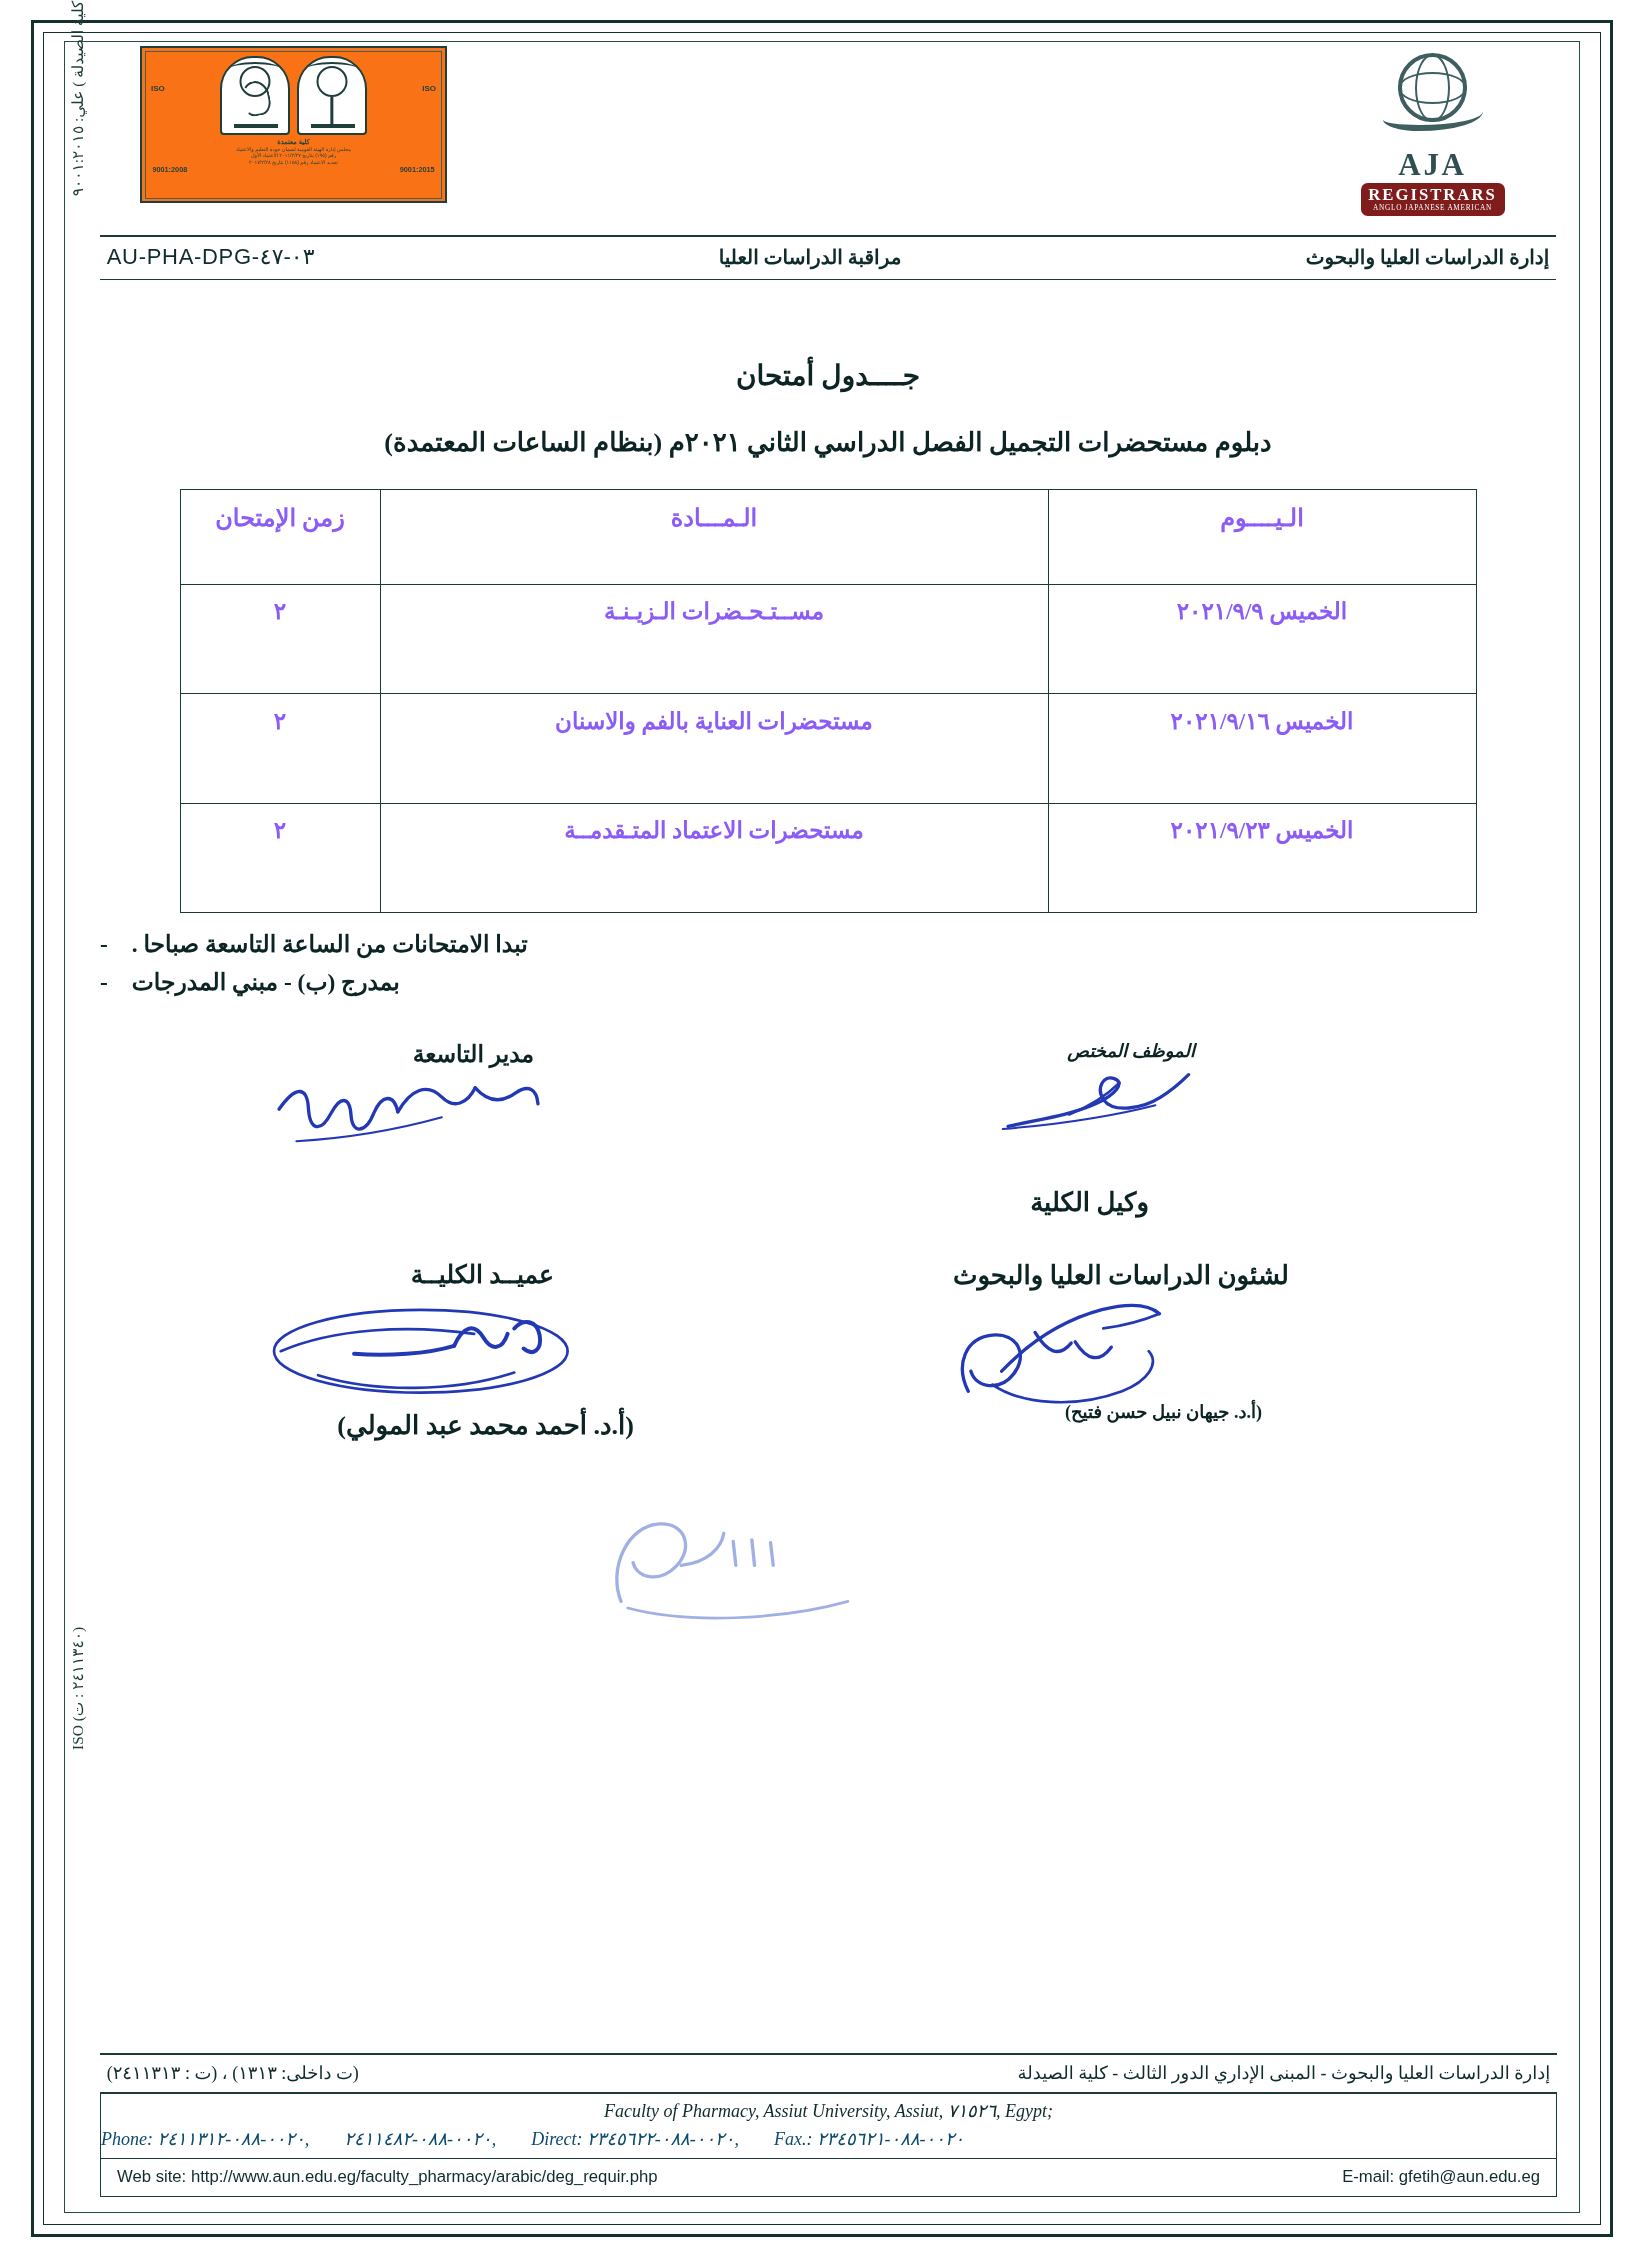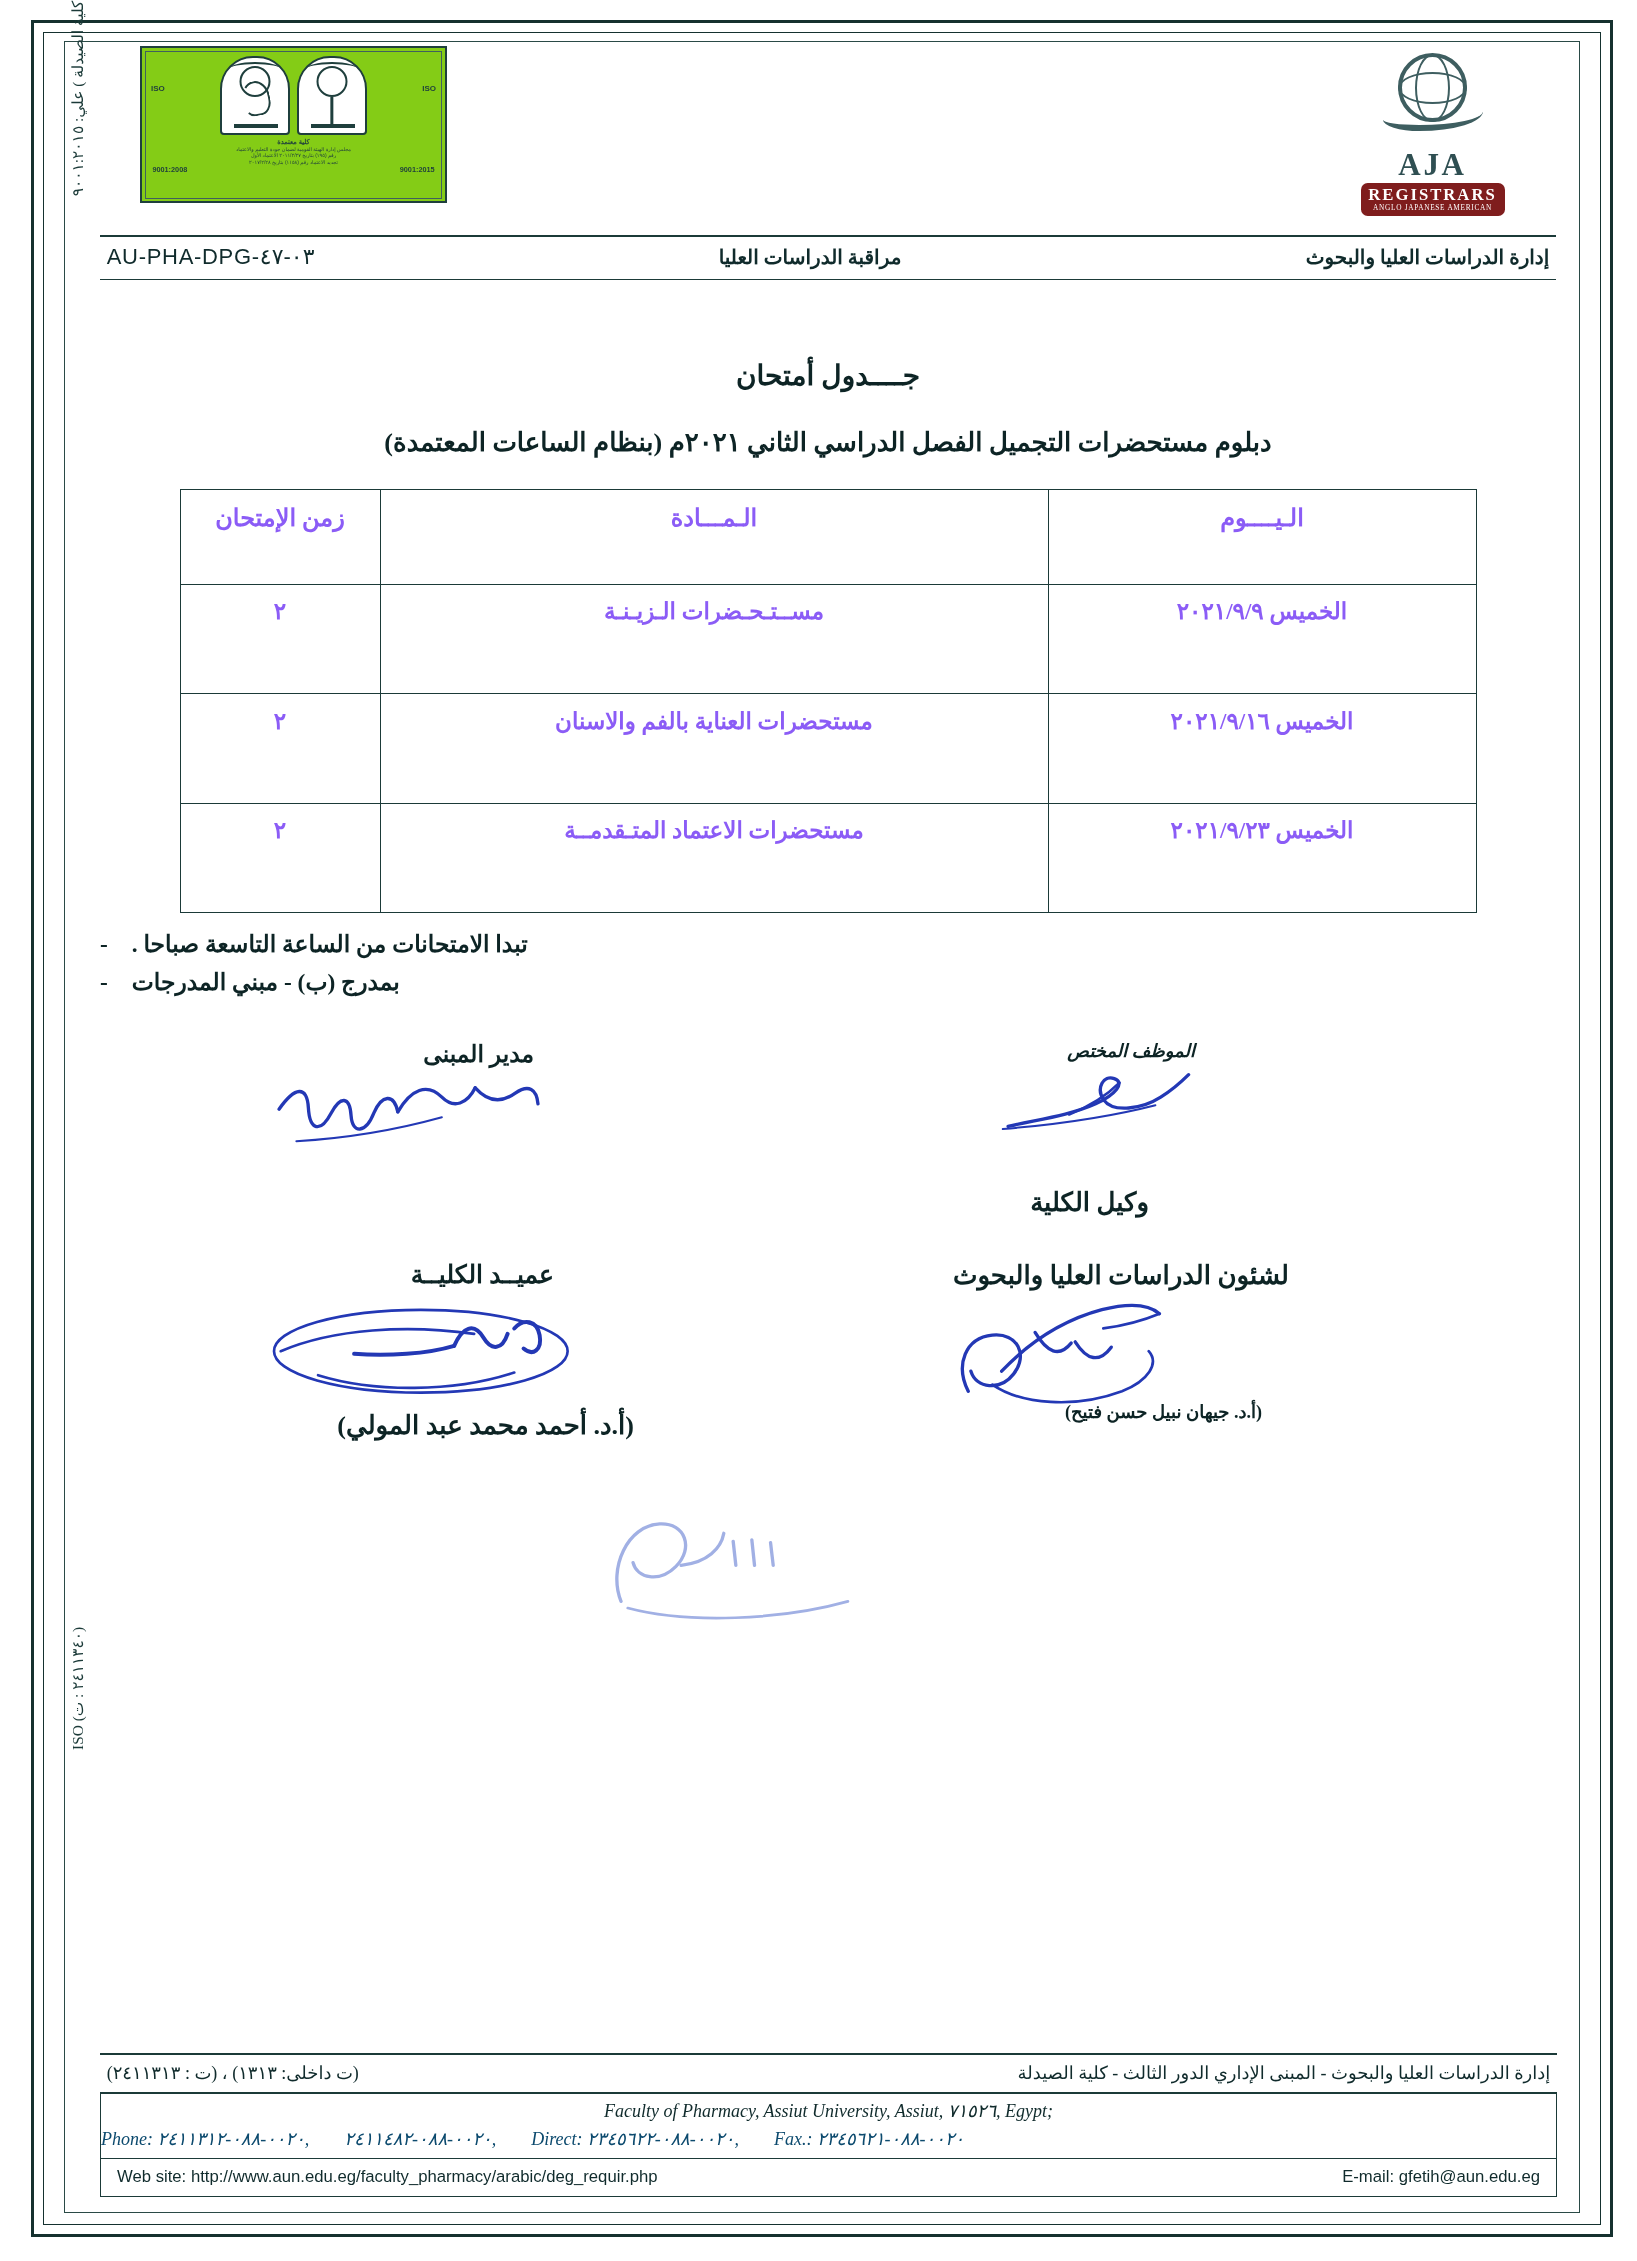--- a/index.html
+++ b/index.html
@@ -157,21 +157,21 @@
   }
 
   .fac-logo {
     position: absolute;
     left: 40px;
     top: 5.3px;
     width: 307px;
     height: 157px;
     border: 2px solid #1f3f3d;
     box-sizing: border-box;
-    background: #84cc16;
+    background: #f97316;
     padding: 2.7px;
   }
   .fac-inner {
     position: relative;
     width: 100%;
     height: 100%;
     border: 0.7px solid #40605e;
     box-sizing: border-box;
     font-family: "Liberation Sans", sans-serif;
     overflow: hidden;
@@ -560,21 +560,21 @@
 
     <div class="sig-area">
 
       <div class="sig-label" style="right:361px; top:20px; font-size:18px;font-style:italic;">الموظف المختص</div>
       <svg class="sig-ink" style="right:347px; top:48px;" width="220" height="73" viewBox="0 0 330 110">
         <path d="M28 88 C70 78, 120 72, 160 54 C190 40, 205 22, 188 16 C172 10, 160 30, 172 48 C186 68, 230 62, 258 44 C280 30, 292 18, 300 10" fill="none" stroke="#2338b5" stroke-width="5" stroke-linecap="round"></path>
         <path d="M120 70 C150 58, 178 40, 196 22" fill="none" stroke="#2338b5" stroke-width="4" stroke-linecap="round"></path>
         <path d="M20 92 C90 86, 180 74, 250 56" fill="none" stroke="#2338b5" stroke-width="3" stroke-linecap="round"></path>
       </svg>
 
-      <div class="sig-label" style="right:1022px; top:20px; font-size:23.4px;">مدير المبنى</div>
+      <div class="sig-label" style="right:1022px; top:20px; font-size:23.4px;">مدير التاسعة</div>
       <svg class="sig-ink" style="right:1002px; top:49px;" width="287" height="87" viewBox="0 0 430 130">
         <path d="M18 60 C42 26, 60 24, 62 58 C64 92, 80 96, 96 66 C110 40, 124 40, 126 70 C128 98, 148 96, 160 66 C172 38, 190 36, 196 64" fill="none" stroke="#2338b5" stroke-width="5" stroke-linecap="round"></path>
         <path d="M196 64 C216 30, 240 20, 262 42 C280 60, 300 52, 312 28" fill="none" stroke="#2338b5" stroke-width="5" stroke-linecap="round"></path>
         <path d="M312 28 C330 48, 350 52, 372 36 C392 22, 404 30, 406 52" fill="none" stroke="#2338b5" stroke-width="5" stroke-linecap="round"></path>
         <path d="M44 108 C110 104, 190 92, 262 72" fill="none" stroke="#2338b5" stroke-width="3" stroke-linecap="round"></path>
       </svg>
 
       <div class="sig-label" style="right:407px; top:167px; font-size:26px;">وكيل الكلية</div>
       <div class="sig-label" style="right:267px; top:240px; font-size:26px;">لشئون الدراسات العليا والبحوث</div>
       <svg class="sig-ink" style="right:347px; top:271px;" width="281" height="127" viewBox="0 0 420 190">

